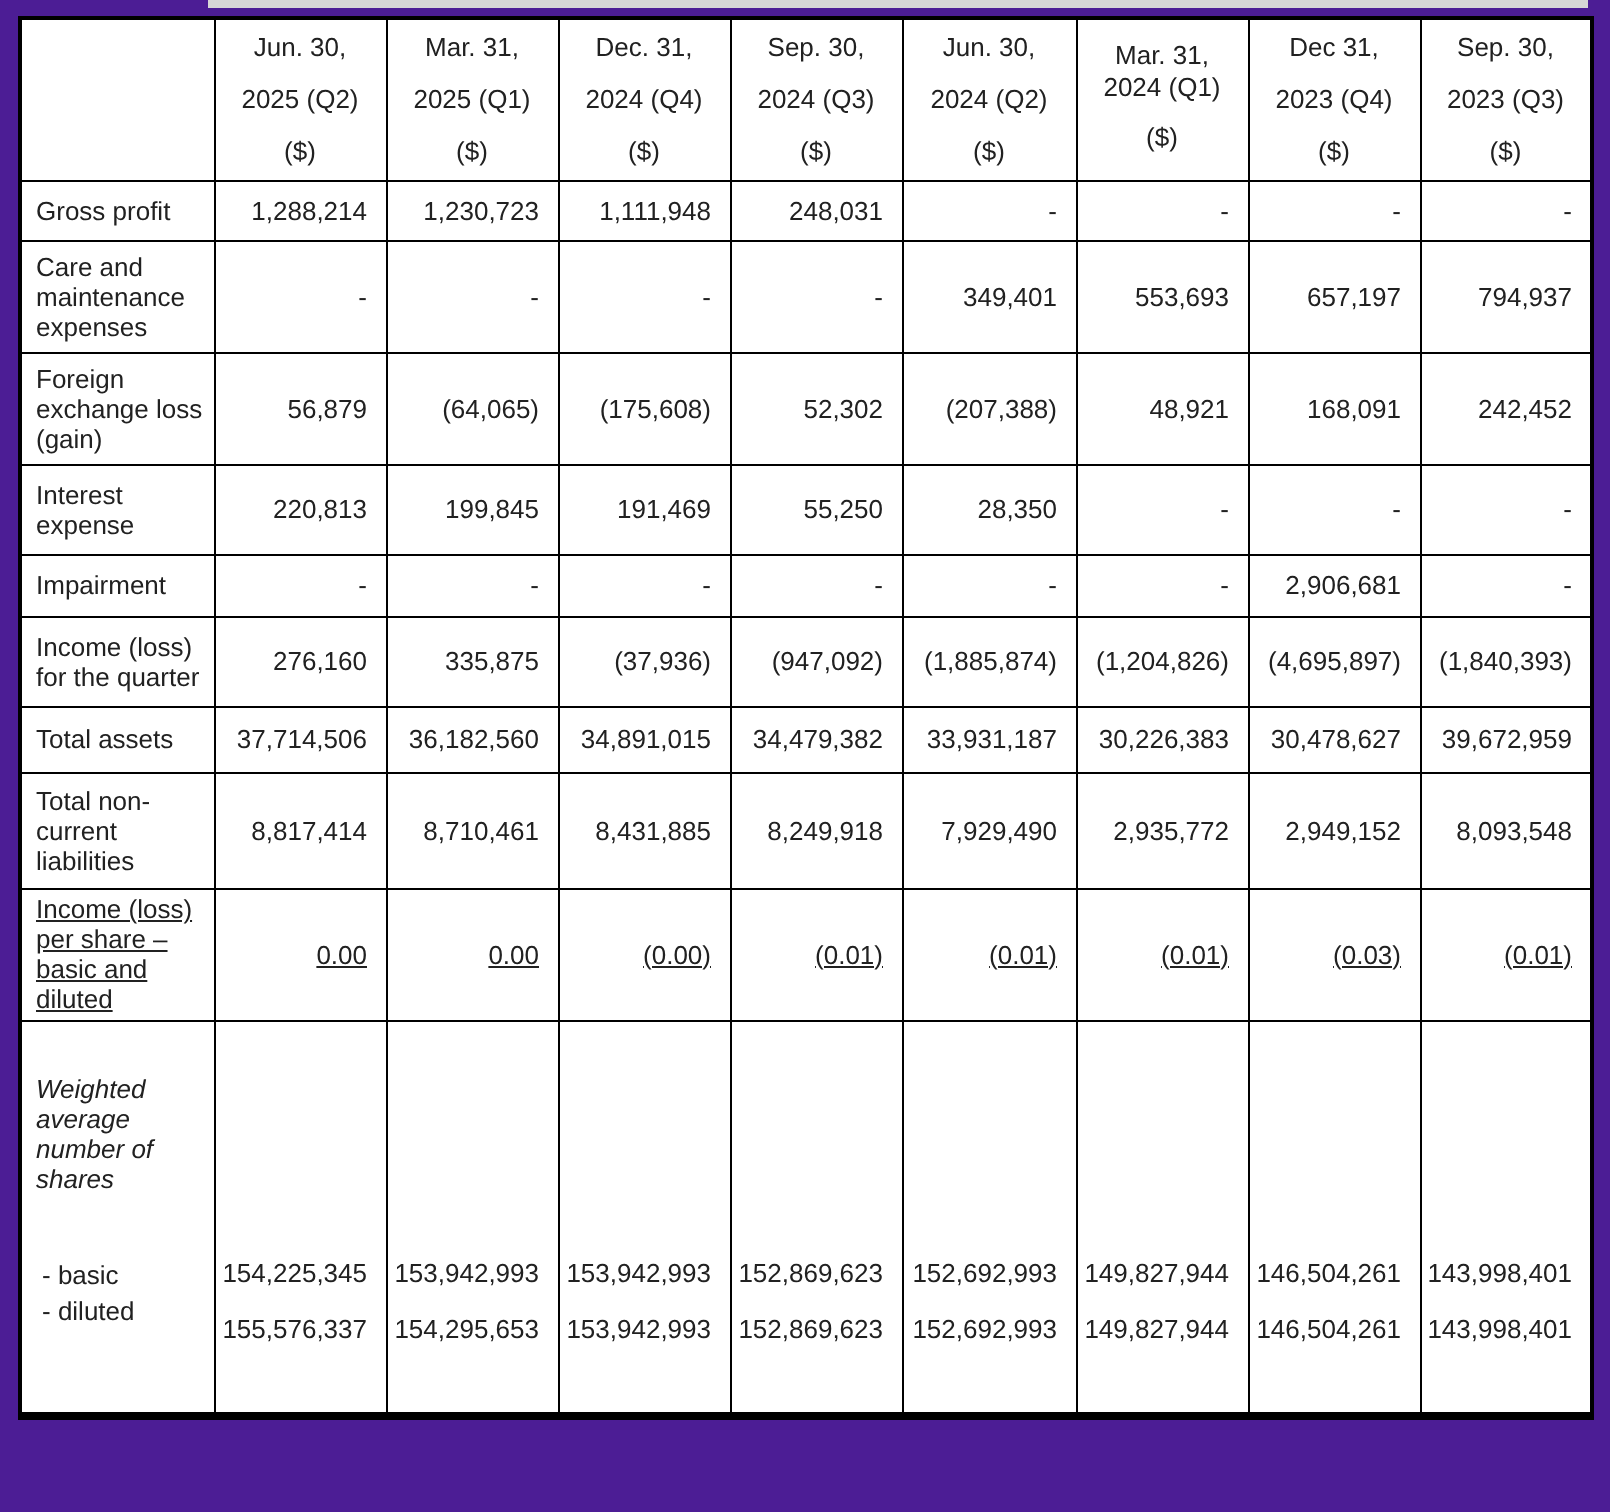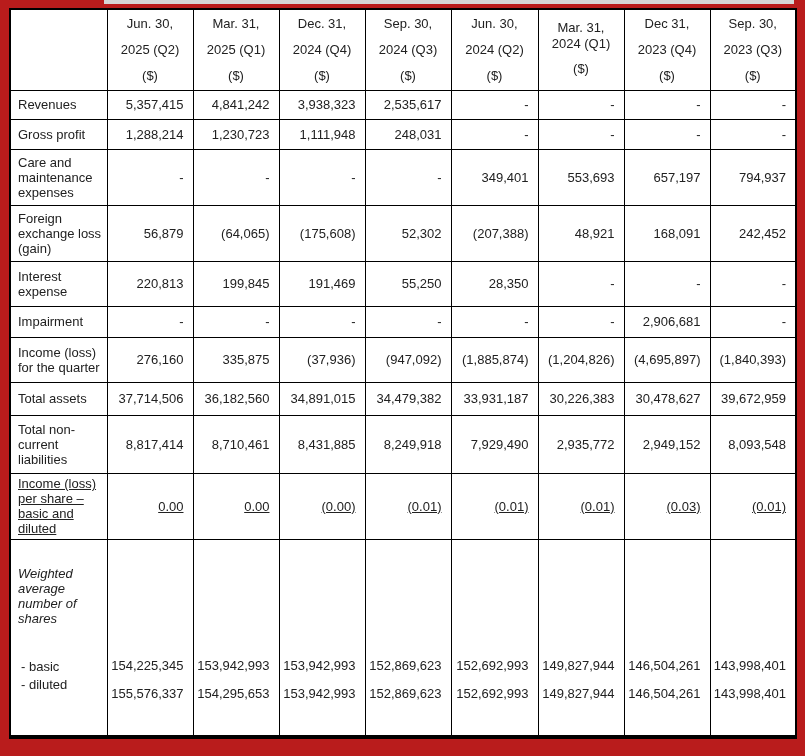--- a/index.html
+++ b/index.html
@@ -1,17 +1,17 @@
 <!DOCTYPE html>
 <html><head>
 <meta charset="utf-8">
 <style>
   html,body{margin:0;padding:0;background:#ffffff;}
   body{font-family:"Liberation Sans","DejaVu Sans",sans-serif;color:#212121;}
-  .page{position:relative;width:805px;height:756px;background:#b91c1c;overflow:hidden;}
+  .page{position:relative;width:805px;height:756px;background:#4c1d95;overflow:hidden;}
   .artifact{position:absolute;left:104px;top:0;width:690px;height:4px;background:#d6d6d6;}
   table.fin{position:absolute;left:9px;top:8px;width:788px;border-collapse:collapse;table-layout:fixed;
     border:2px solid #000;border-bottom:4px solid #000;background:#fff;}
   th,td{border:1px solid #000;overflow:hidden;}
   
   tr.hrow{height:81px;}
   th{font-weight:400;font-size:13px;text-align:center;vertical-align:middle;padding:0;color:#212121;}
   .hl{line-height:26px;}
   th:nth-child(7) .hl1,th:nth-child(7) .hl2{line-height:16px;}
   th:nth-child(7) .hl3{margin-top:7px;line-height:20px;}
@@ -86,31 +86,20 @@
             <div class="hl hl2">2023 (Q4)</div>
             <div class="hl hl3">($)</div>
           </th>
       <th>
             <div class="hl hl1">Sep. 30,</div>
             <div class="hl hl2">2023 (Q3)</div>
             <div class="hl hl3">($)</div>
           </th>
     </tr>
 
-    <tr class="rh29">
-      <td class="lbl">Revenues</td>
-      <td class="num">5,357,415</td>
-      <td class="num">4,841,242</td>
-      <td class="num">3,938,323</td>
-      <td class="num">2,535,617</td>
-      <td class="num">-</td>
-      <td class="num">-</td>
-      <td class="num">-</td>
-      <td class="num">-</td>
-    </tr>
     <tr class="rh30">
       <td class="lbl">Gross profit</td>
       <td class="num">1,288,214</td>
       <td class="num">1,230,723</td>
       <td class="num">1,111,948</td>
       <td class="num">248,031</td>
       <td class="num">-</td>
       <td class="num">-</td>
       <td class="num">-</td>
       <td class="num">-</td>

